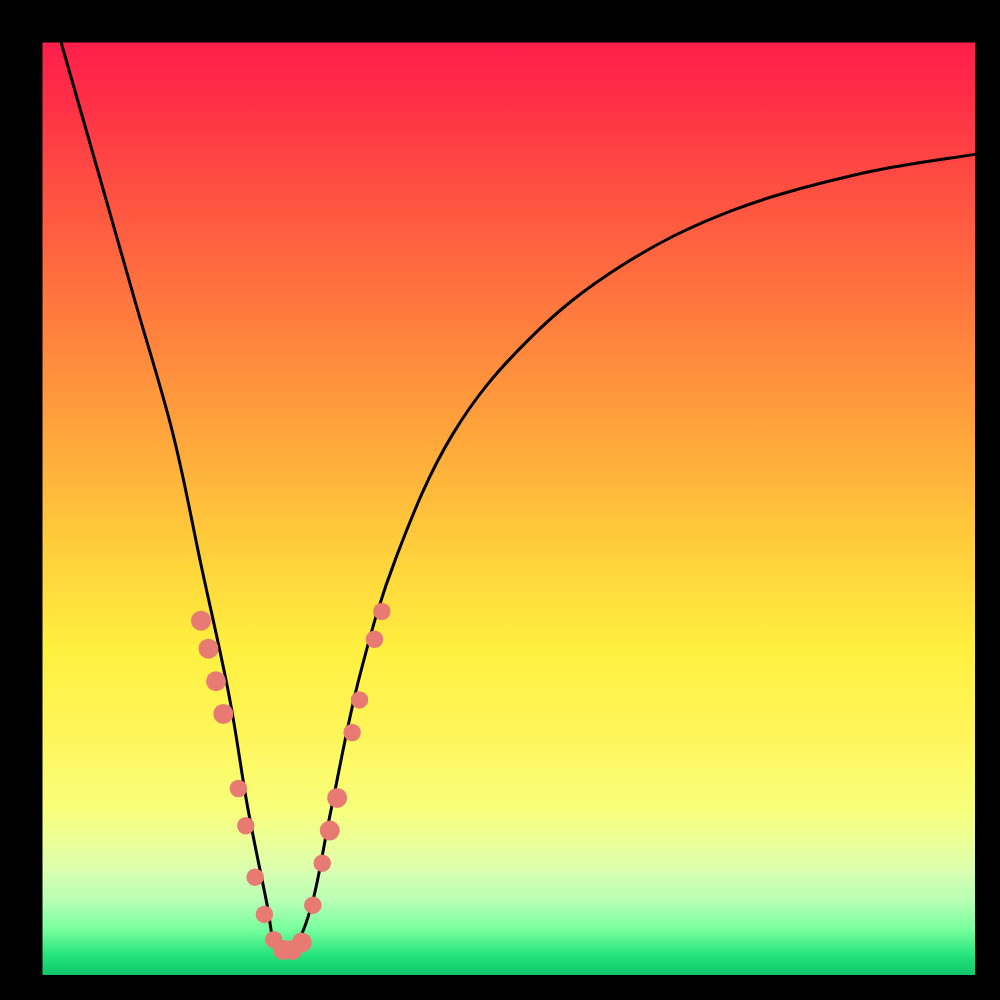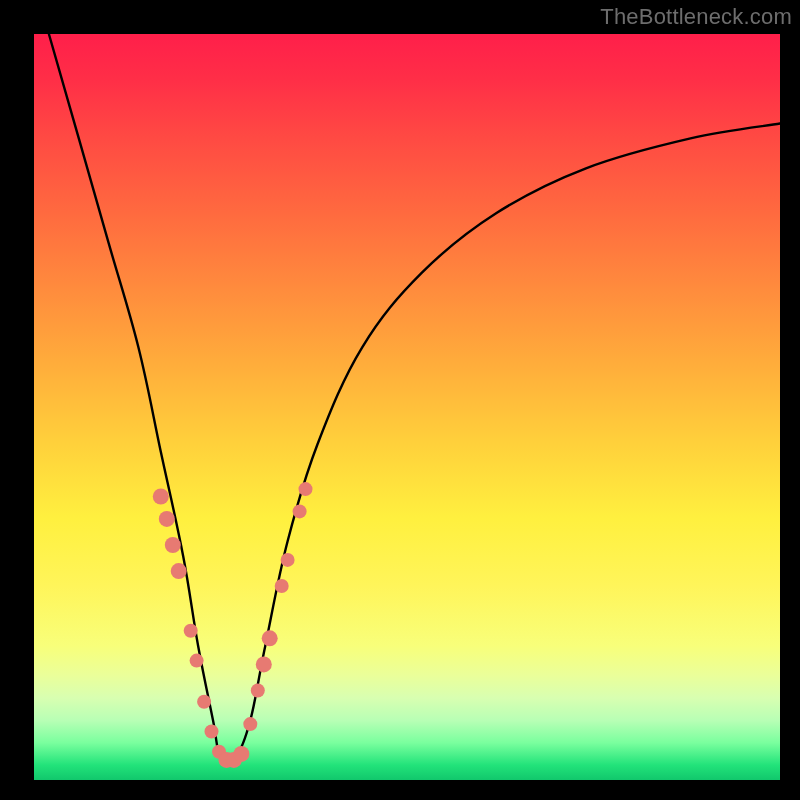--- a/index.html
+++ b/index.html
@@ -101,14 +101,13 @@
           <circle cx="229.8" cy="630.4" r="8" class="marker" fill="#e77a72"></circle>
           <circle cx="235.7" cy="604.3" r="8" class="marker" fill="#e77a72"></circle>
           <circle cx="247.7" cy="552.0" r="7" class="marker" fill="#e77a72"></circle>
           <circle cx="253.6" cy="525.9" r="7" class="marker" fill="#e77a72"></circle>
           <circle cx="265.6" cy="477.4" r="7" class="marker" fill="#e77a72"></circle>
           <circle cx="271.5" cy="455.1" r="7" class="marker" fill="#e77a72"></circle>
         </g>
     </svg>
 
   </div>
-  <div class="watermark">TheBottleneck.com</div>
 </div>
 
 </body></html>

